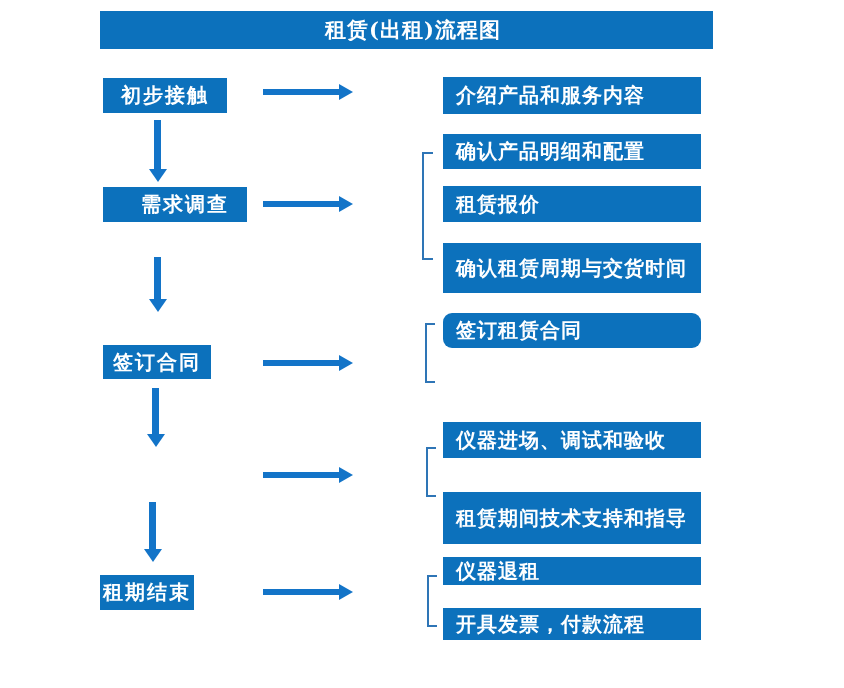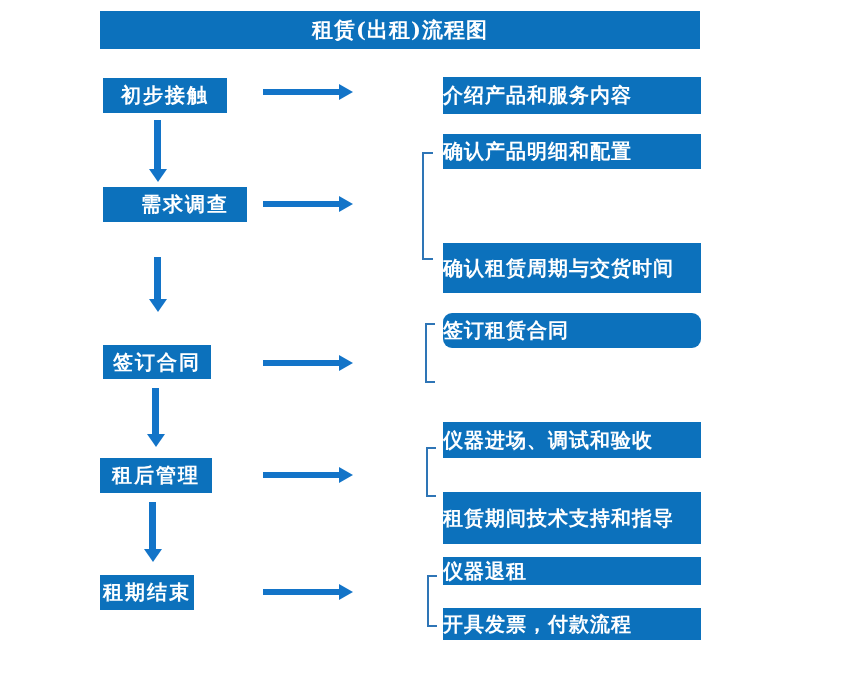--- a/index.html
+++ b/index.html
@@ -15,35 +15,36 @@
     background:#ffffff;
     font-family:"DejaVu Serif","Liberation Serif",serif;
     overflow:hidden;
   }
   .titlebar{
     position:absolute;left:100px;top:11px;width:600px;height:38px;
     background:var(--primary);color:var(--text);
     font-size:21px;font-weight:bold;
     text-align:center;line-height:38px;
     letter-spacing:1px;
+    padding-left:13px;
   }
   .stepbox{
     position:absolute;
     background:var(--primary);color:var(--text);
     font-size:20px;font-weight:bold;
     text-align:center;
     display:flex;align-items:center;justify-content:center;
     letter-spacing:2px;
   }
   .detailbox{
     position:absolute;left:443px;width:258px;
     background:var(--primary);color:var(--text);
     font-size:20px;font-weight:bold;
     display:flex;align-items:center;
-    box-sizing:border-box;
+    padding-left:13px;box-sizing:border-box;
     letter-spacing:1px;
   }
   .arrow-right{position:absolute;width:90px;height:16px;}
   .arrow-right .shaft{position:absolute;left:0;top:5px;width:77px;height:6px;background:var(--arrow);}
   .arrow-right .head{position:absolute;right:0;top:0;width:0;height:0;
     border-left:14px solid var(--arrow);border-top:8px solid transparent;border-bottom:8px solid transparent;}
   .arrow-down{position:absolute;width:18px;}
   .arrow-down .shaft{position:absolute;left:5px;top:0;width:7px;background:var(--arrow);}
   .arrow-down .head{position:absolute;left:0;bottom:0;width:0;height:0;
     border-top:13px solid var(--arrow);border-left:9px solid transparent;border-right:9px solid transparent;}
@@ -58,21 +59,20 @@
 </head>
 <body>
 
 <div class="canvas">
 
   <div class="titlebar">租赁(出租)流程图</div>
 
   <div class="stepbox" style="left:103px;top:78px;width:124px;height:35px;">初步接触</div>
   <div class="stepbox" style="left:103px;top:187px;width:124px;height:35px;padding-left:20px;">需求调查</div>
   <div class="stepbox" style="left:103px;top:345px;width:108px;height:34px;">签订合同</div>
-  <div class="stepbox" style="left:100px;top:458px;width:112px;height:35px;">租后管理</div>
   <div class="stepbox" style="left:100px;top:575px;width:94px;height:35px;">租期结束</div>
 
   <div class="arrow-down" style="left:149px;top:120px;height:62px;">
     <div class="shaft" style="height:49px;"></div>
     <div class="head"></div>
   </div>
   <div class="arrow-down" style="left:149px;top:257px;height:55px;">
     <div class="shaft" style="height:42px;"></div>
     <div class="head"></div>
   </div>
@@ -106,20 +106,21 @@
     <div class="head"></div>
   </div>
 
   <div class="bracket" style="left:422px;top:152px;width:11px;height:108px;"></div>
   <div class="bracket" style="left:425px;top:323px;width:10px;height:60px;"></div>
   <div class="bracket" style="left:426px;top:447px;width:10px;height:50px;"></div>
   <div class="bracket" style="left:427px;top:575px;width:10px;height:52px;"></div>
 
   <div class="detailbox" style="top:77px;height:37px;">介绍产品和服务内容</div>
   <div class="detailbox" style="top:134px;height:35px;">确认产品明细和配置</div>
+  <div class="detailbox" style="top:186px;height:36px;">租赁报价</div>
   <div class="detailbox" style="top:243px;height:50px;">确认租赁周期与交货时间</div>
   <div class="detailbox" style="top:313px;height:35px;border-radius:9px;">签订租赁合同</div>
   <div class="detailbox" style="top:422px;height:36px;">仪器进场、调试和验收</div>
   <div class="detailbox" style="top:492px;height:52px;">租赁期间技术支持和指导</div>
   <div class="detailbox" style="top:557px;height:28px;">仪器退租</div>
   <div class="detailbox" style="top:608px;height:32px;">开具发票，付款流程</div>
 
 </div>
 
 </body></html>

